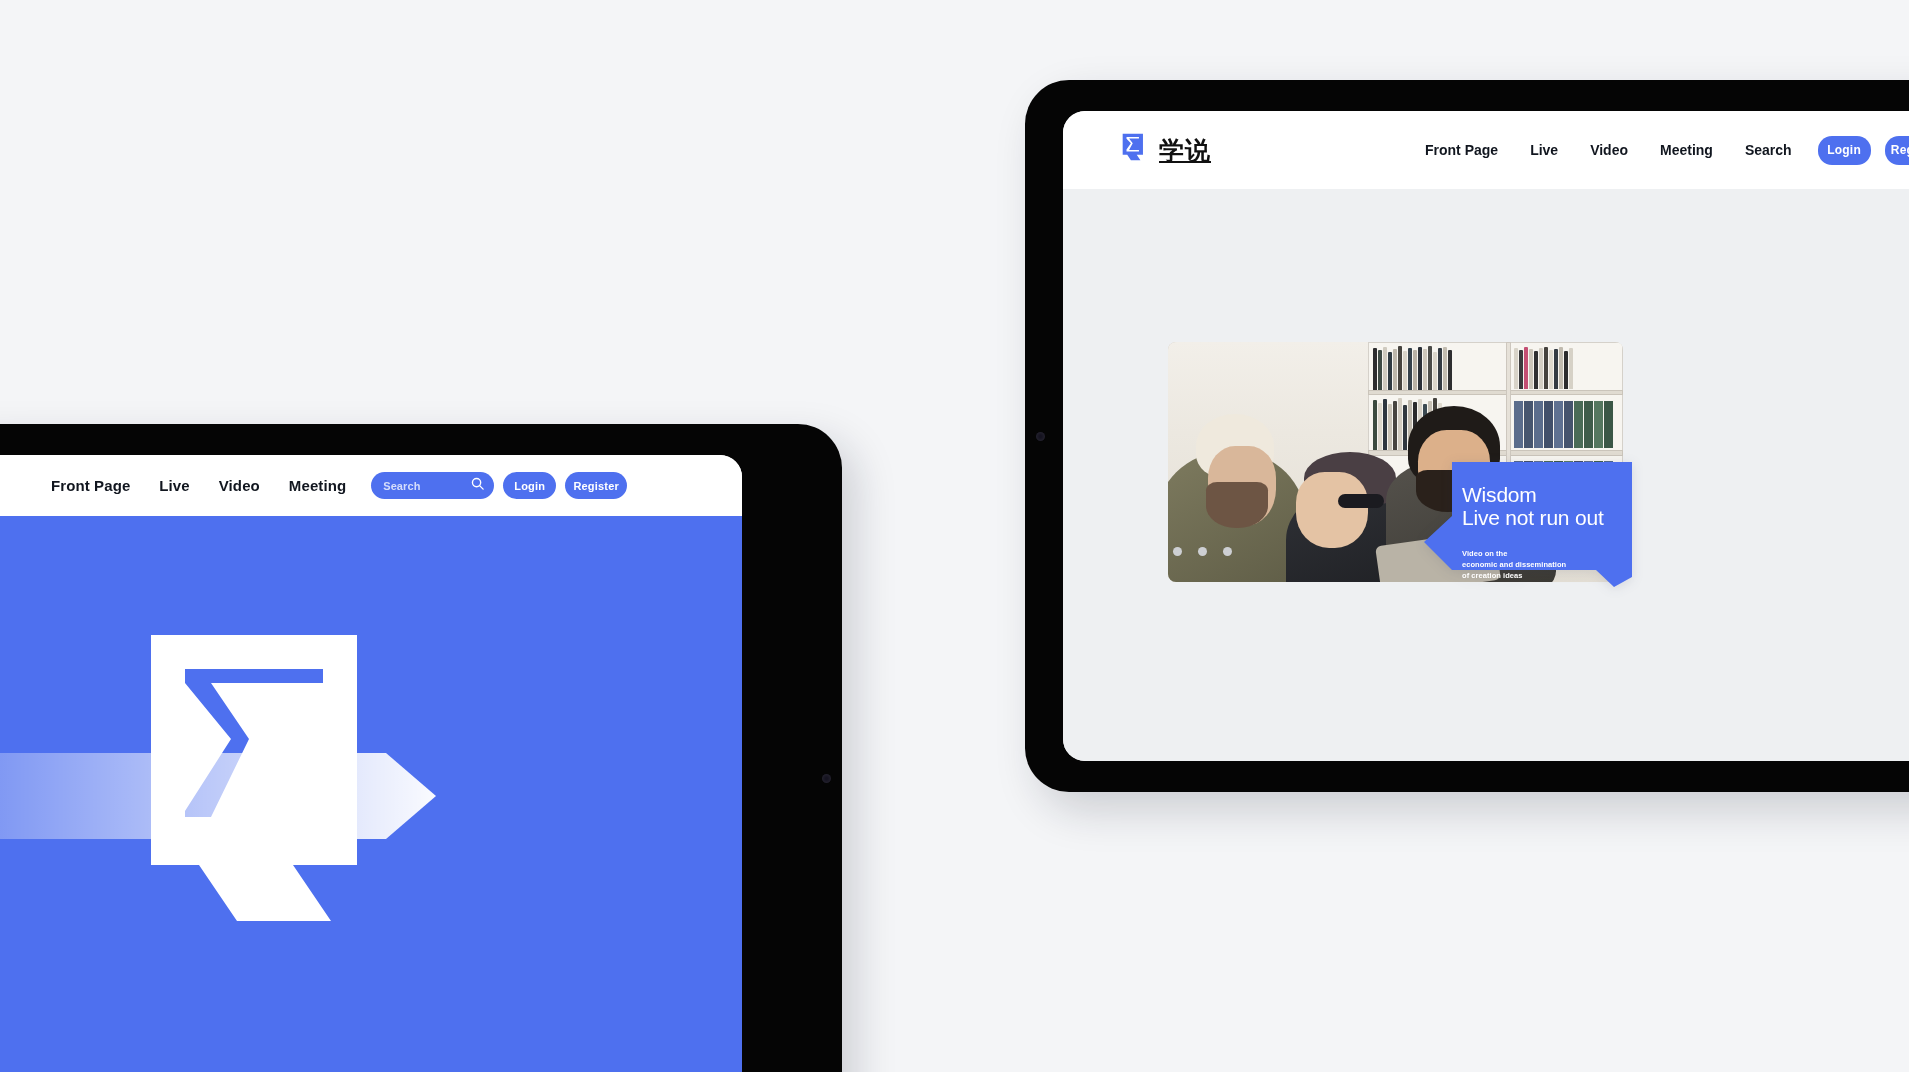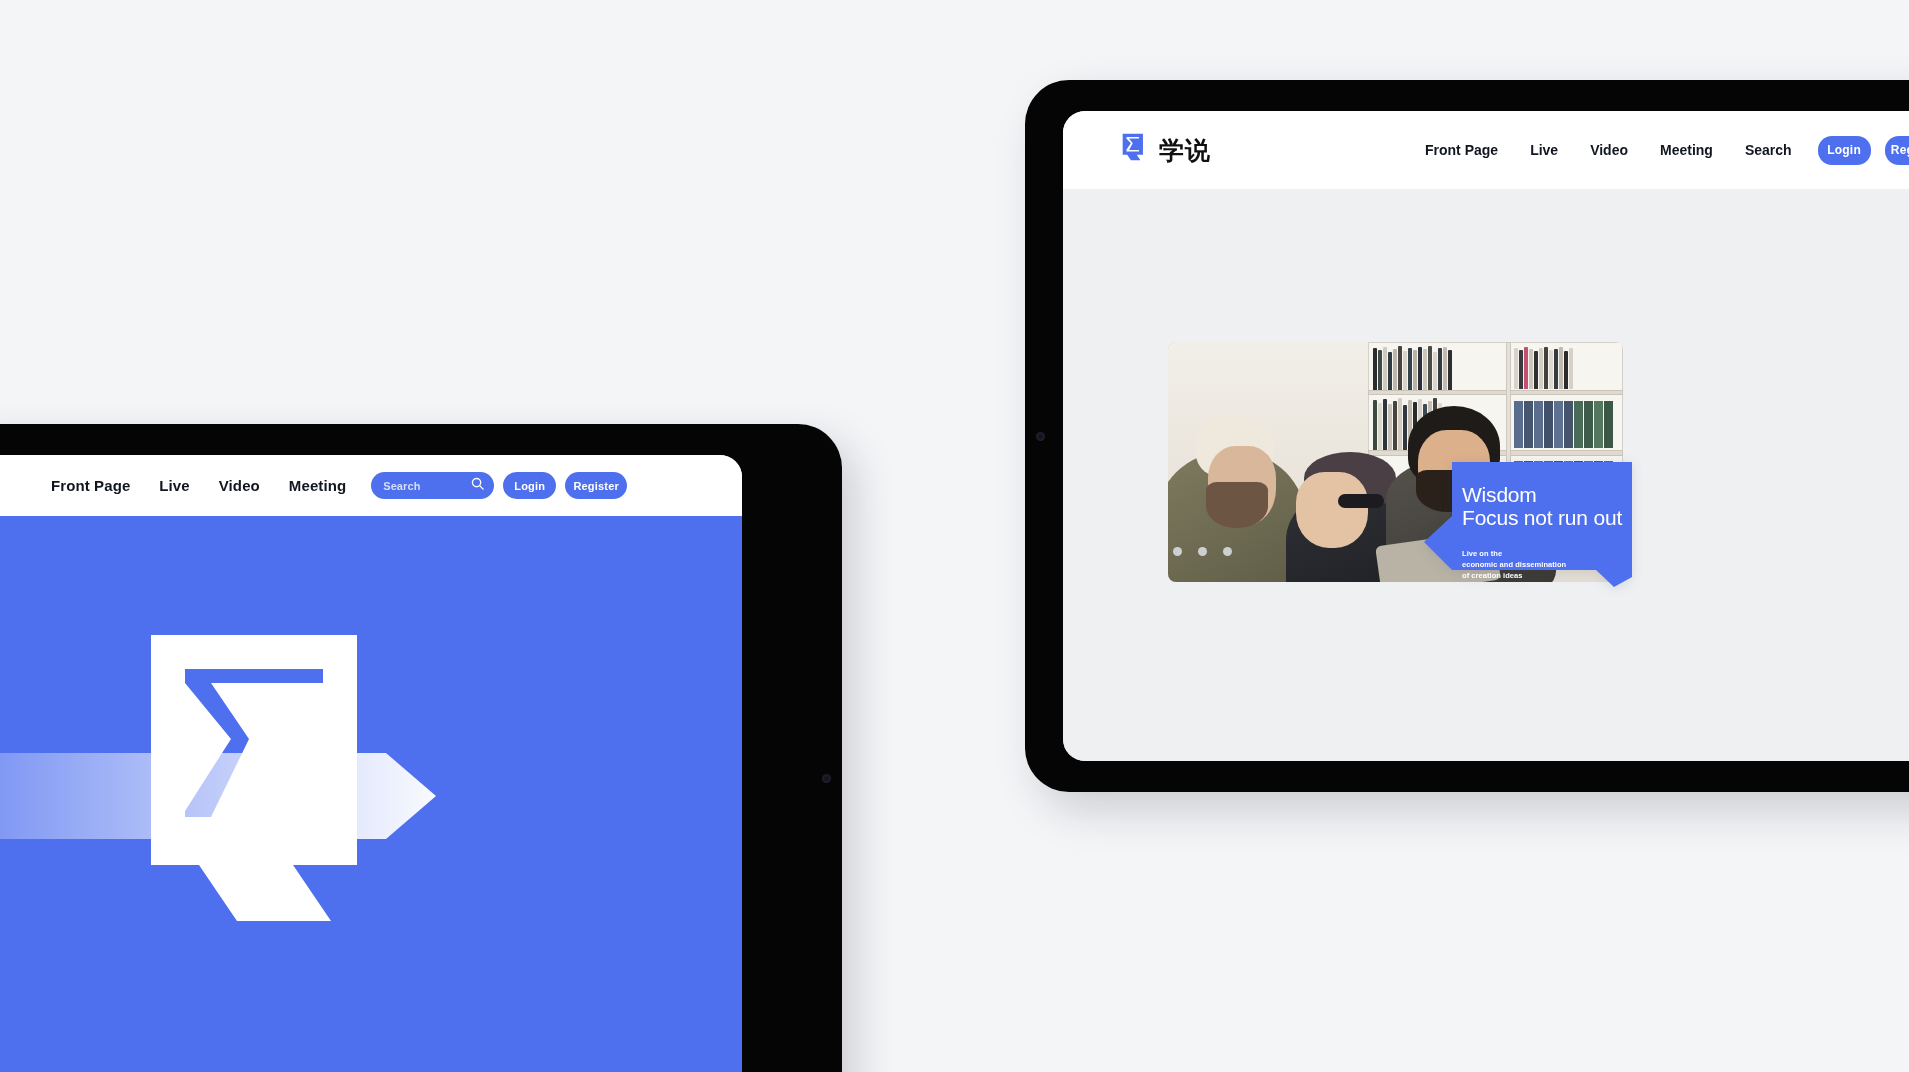--- a/index.html
+++ b/index.html
@@ -73,21 +73,21 @@
     left:38px; top:31px; width:1030px; height:650px;
     border-radius:22px; background:#eef0f2;
   }
   #tablet-right .cam { left:11px; top:352px; }
 
   .nav-right {
     position:absolute; left:0; top:0; width:100%; height:78px;
     background:#fff; display:flex; align-items:center;
   }
   .brand { display:flex; align-items:center; gap:10px; margin-left:54px; }
-  .brand-name { font-size:25px; font-weight:bold; color:#111; letter-spacing:1px; }
+  .brand-name { font-size:25px; font-weight:bold; color:#111; letter-spacing:1px;text-decoration:underline; }
   .nav-right .navlinks { display:flex; align-items:center; gap:32px; margin-left:214px; }
   .nav-right .navlink { font-size:14px; font-weight:bold; color:#11161f; }
   .nav-right .pillbtn { margin-left:14px; height:29px; font-size:12px; }
   #right-login { width:53px; margin-left:26px; }
   #right-register { width:62px; }
 
   
   .hero-right { position:absolute; left:0; top:78px; width:100%; height:572px; background:#eef0f2; }
 
   .photo {
@@ -302,23 +302,23 @@
 
           <div class="person" style="left:210px;top:196px;width:120px;height:50px;background:#b9b3a6;border-radius:6px;transform:rotate(-8deg);"></div>
         </div>
 
         <div class="quote">
           <svg width="214" height="125" viewBox="0 0 214 125" style="position:absolute;left:0;top:0;">
             <path fill="#4e70ef" d="M34,0 H214 V115 L196,125 L178,108 H34 L6,80 L34,54 Z"></path>
           </svg>
           <div class="qtext">
             <div class="qh">Wisdom</div>
-            <div class="qh">Focus not run out</div>
+            <div class="qh">Live not run out</div>
             <div class="qsub">
-              <div>Live on the</div>
+              <div>Video on the</div>
               <div>economic and dissemination</div>
               <div>of creation ideas</div>
             </div>
           </div>
         </div>
 
         <div class="dots">
           <span class="dot"></span>
           <span class="dot"></span>
           <span class="dot"></span>

